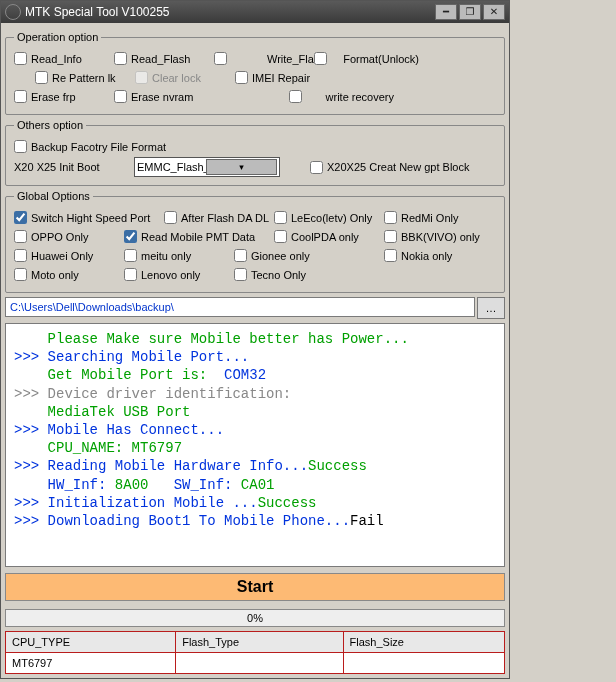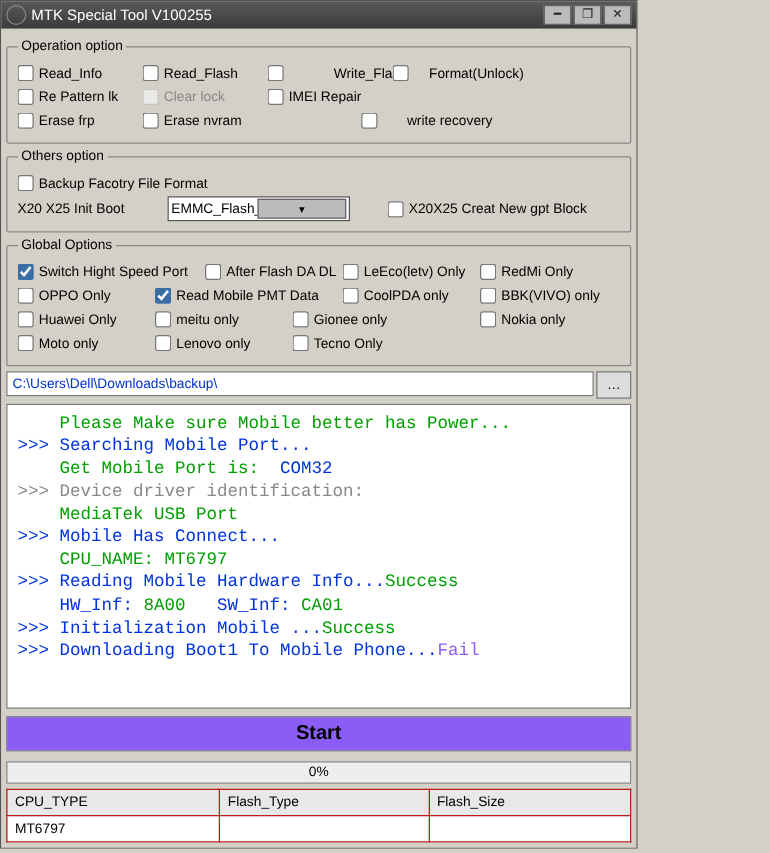--- a/index.html
+++ b/index.html
@@ -21,34 +21,34 @@
 .others-row{display:flex;align-items:center;gap:10px;margin-top:4px;}
 .others-row .lbl{min-width:110px;}
 .path-row{display:flex;gap:2px;margin:4px 0;}
 .path-row input{flex:1;border:1px solid #7a7a7a;background:#fff;height:18px;font-size:11px;padding:0 4px;color:#0033cc;}
 .path-row .browse{width:26px;height:20px;border:1px solid #777;background:#ddd;display:flex;align-items:center;justify-content:center;}
 .console{border:1px solid #7a7a7a;background:#fff;height:230px;overflow:auto;padding:6px 8px;font-family:"Courier New",monospace;font-size:14px;line-height:1.3;}
 .console .line{white-space:pre;}
 .c-green{color:#00a000;}
 .c-blue{color:#0033dd;}
 .c-gray{color:#888;}
-.c-red{color:#8b5cf6;}
-.startbar{margin:6px 0 0;border:1px solid #888;background:#8b5cf6;height:26px;display:flex;align-items:center;justify-content:center;font-size:16px;font-weight:bold;}
+.c-red{color:#000000;}
+.startbar{margin:6px 0 0;border:1px solid #888;background:#fdba74;height:26px;display:flex;align-items:center;justify-content:center;font-size:16px;font-weight:bold;}
 .progress{margin:8px 0 4px;border:1px solid #888;background:#eee;height:16px;display:flex;align-items:center;justify-content:center;font-size:11px;}
 table.flash{width:100%;border-collapse:collapse;margin-top:4px;border:1px solid #666;}
 table.flash th,table.flash td{border:1px solid #b91c1c;padding:2px 6px;text-align:left;font-weight:normal;background:#e8e8e8;height:16px;}
 table.flash td{background:#fff;}
 
 .gcol{flex:0 0 110px;}
 .gcol.w1{flex:0 0 150px;}
 .opcol1{flex:0 0 90px;}
 .opcol2{flex:0 0 90px;}
 .opcol3{flex:0 0 90px;gap:36px;}
 .opcol4{flex:0 0 105px;justify-content:space-between;}
-.opcol5{flex:0 0 95px;}
+.opcol5{flex:0 0 95px;margin-left:21px;}
 .opcol6{flex:0 0 70px;}
 .opcol7{flex:0 0 70px;}
 </style>
 </head>
 <body>
 <div class="app">
 
 <div class="titlebar">
  <span class="icon"></span>
  <span>MTK Special Tool V100255</span>

